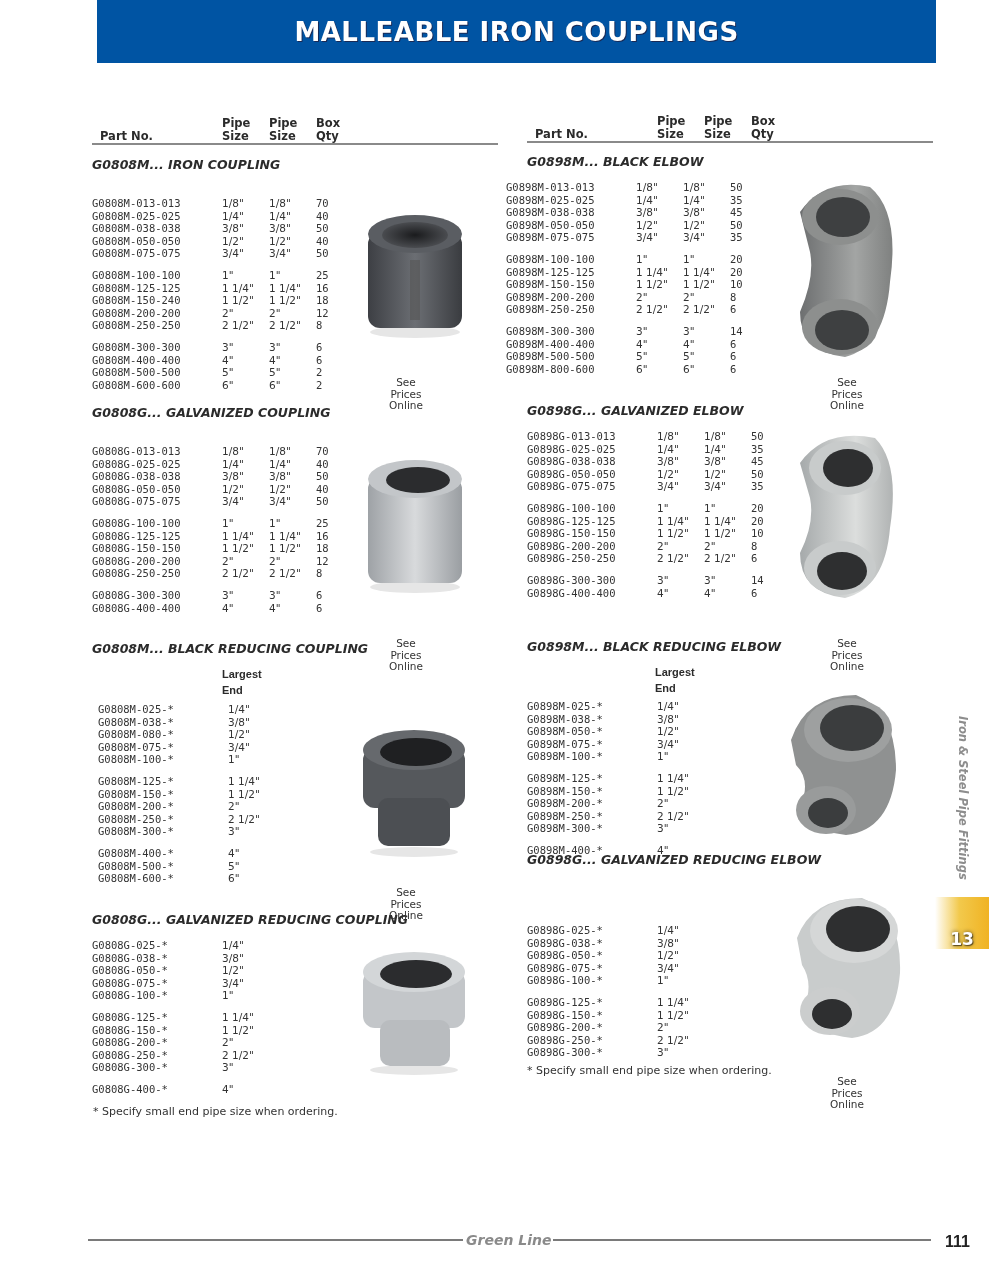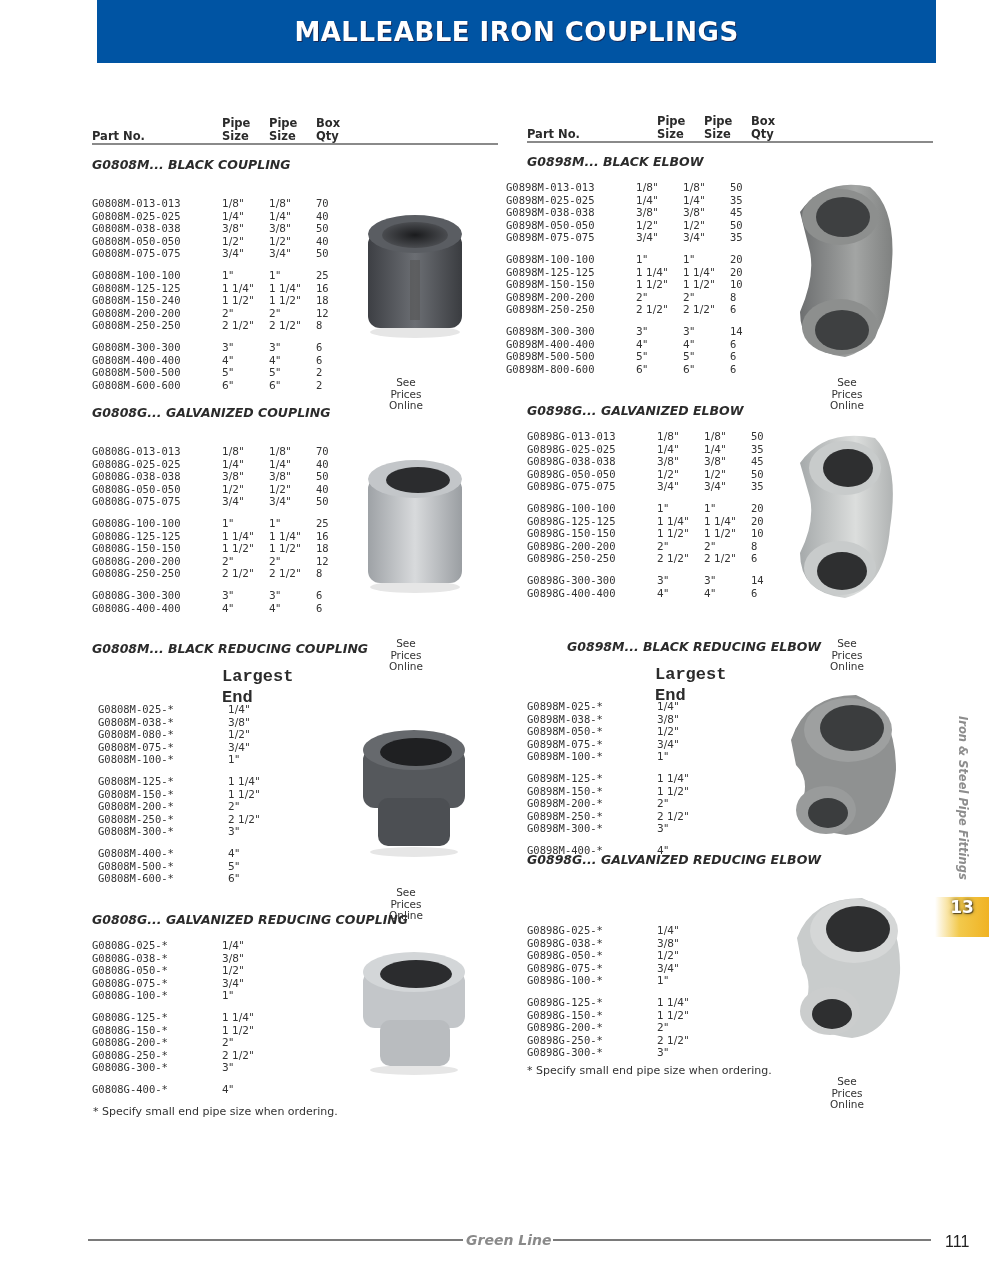--- a/index.html
+++ b/index.html
@@ -18,75 +18,75 @@
 
   .col { position: absolute; }
   .col-left { left: 92px; top: 113px; width: 406px; }
   .col-right { left: 527px; top: 113px; width: 406px; }
 
   .col-head { position: relative; height: 32px; border-bottom: 2px solid #8a8a8a; }
   .col-head span {
     position: absolute; bottom: 0; font-family: "DejaVu Sans", sans-serif;
     font-size: 11.5px; line-height: 13px; color: #2b2b2b; font-weight: 600;
   }
-  .h-part { left: 0; }
+  .h-part { left: 8px; }
   .h-s1 { left: 130px; }
   .h-s2 { left: 177px; }
   .h-qty { left: 224px; }
 
   .sec-title {
     position: absolute; font-family: "DejaVu Sans", sans-serif; font-style: italic;
     font-weight: bold; font-size: 12.5px; color: #2b2b2b; white-space: nowrap;
   }
 
   .rows { position: absolute; }
   .row { position: relative; height: 12.6px; font-family: "DejaVu Sans Mono", monospace; font-size: 10.5px; line-height: 12.6px; color: #333; white-space: nowrap; }
   .row .c-part { position: absolute; left: 0; }
   .row .c-s1 { position: absolute; left: 130px; font-family: "DejaVu Sans", sans-serif; }
   .row .c-s2 { position: absolute; left: 177px; font-family: "DejaVu Sans", sans-serif; }
   .row .c-qty { position: absolute; left: 224px; }
   .gap { height: 9px; }
 
   .sub-head {
-    position: absolute; font-family: Liberation Mono, monospace; font-weight: 600;
-    font-size: 17px; line-height: 21px; color: #2b2b2b;
+    position: absolute; font-family: Liberation Sans, sans-serif; font-weight: 600;
+    font-size: 11px; line-height: 16px; color: #2b2b2b;
   }
 
   .see-prices {
     position: absolute; width: 50px; text-align: center; font-family: "DejaVu Sans", sans-serif;
     font-size: 10.5px; line-height: 11.5px; color: #333;
   }
 
   .photo { position: absolute; }
   .footnote { position: absolute; font-family: "DejaVu Sans", sans-serif; font-size: 11px; color: #333; white-space: nowrap; }
 
   .side-tab-text {
     position: absolute; left: 950px; top: 716px; width: 20px; height: 170px;
     writing-mode: vertical-rl; font-family: "DejaVu Sans", sans-serif; font-style: italic;
     font-weight: bold; font-size: 11.5px; color: #8d8d8d; white-space: nowrap;
   }
   .side-tab-num {
-    position: absolute; left: 935px; top: 897px; width: 54px; height: 40px;
+    position: absolute; left: 935px; top: 897px; width: 54px; height: 52px;
     background: linear-gradient(to right, #ffffff 0%, #f2c94c 45%, #f0b323 100%);
-    display: flex; align-items: flex-start; justify-content: center;
+    display: flex; align-items: flex-end; justify-content: center;
   }
   .side-tab-num span {
     font-family: "DejaVu Sans", sans-serif; font-weight: bold; font-size: 17px; color: #ffffff;
     text-shadow: 0 0 4px #5a4a20, 1px 1px 1px #5a4a20;
   }
 
   .footer-line-left { position: absolute; left: 88px; top: 1239px; width: 375px; height: 2px; background: #7a7a7a; }
   .footer-line-right { position: absolute; left: 553px; top: 1239px; width: 378px; height: 2px; background: #7a7a7a; }
   .footer-brand {
     position: absolute; left: 466px; top: 1232px; font-family: "DejaVu Sans", sans-serif;
     font-style: italic; font-weight: bold; font-size: 14px; color: #8a8a8a;
   }
   .page-num {
     position: absolute; left: 945px; top: 1233px; font-family: "Liberation Sans", sans-serif;
-    font-weight: normal; font-size: 16px; color: #222;
+    font-weight: bold; font-size: 16px; color: #222;
   }
 </style>
 </head>
 <body>
 
 <div class="banner">
   <span class="banner-title">MALLEABLE IRON COUPLINGS</span>
 </div>
 
 <div class="col col-left" style="height:34px;">
@@ -105,28 +105,28 @@
     <span class="h-part">Part No.</span>
     <span class="h-s1" style="white-space:pre;">Pipe
 Size</span>
     <span class="h-s2" style="white-space:pre;">Pipe
 Size</span>
     <span class="h-qty" style="white-space:pre;">Box
 Qty</span>
   </div>
 </div>
 
-<div class="sec-title" style="left:92px;top:157px;">G0808M...  BLACK COUPLING</div>
+<div class="sec-title" style="left:92px;top:157px;">G0808M...  IRON COUPLING</div>
 <div class="sec-title" style="left:92px;top:405px;">G0808G...  GALVANIZED COUPLING</div>
 <div class="sec-title" style="left:92px;top:641px;">G0808M...  BLACK REDUCING COUPLING</div>
 <div class="sec-title" style="left:92px;top:912px;">G0808G...  GALVANIZED REDUCING COUPLING</div>
 
 <div class="sec-title" style="left:527px;top:154px;">G0898M...  BLACK ELBOW</div>
 <div class="sec-title" style="left:527px;top:403px;">G0898G...  GALVANIZED ELBOW</div>
-<div class="sec-title" style="left:527px;top:639px;margin-left:40px;">G0898M...  BLACK REDUCING ELBOW</div>
+<div class="sec-title" style="left:527px;top:639px;">G0898M...  BLACK REDUCING ELBOW</div>
 <div class="sec-title" style="left:527px;top:852px;">G0898G...  GALVANIZED REDUCING ELBOW</div>
 
 <div class="sub-head" style="left:222px;top:666px;white-space:pre;">Largest
 End</div>
 <div class="sub-head" style="left:655px;top:664px;white-space:pre;">Largest
 End</div>
 
 <div class="rows" style="left:92px;top:197px;width:260px;">
     <div class="row">
       <span class="c-part">G0808M-013-013</span>

